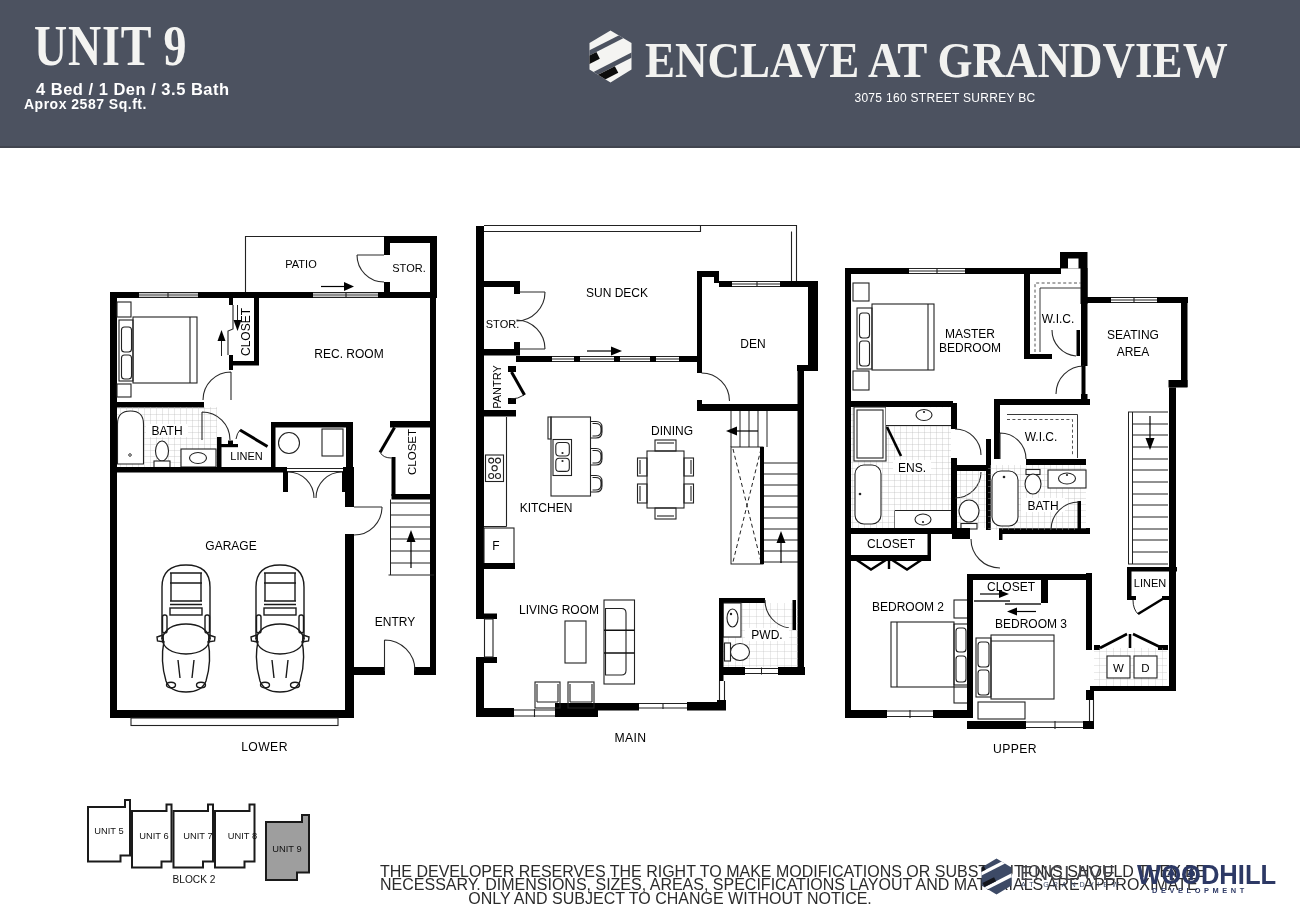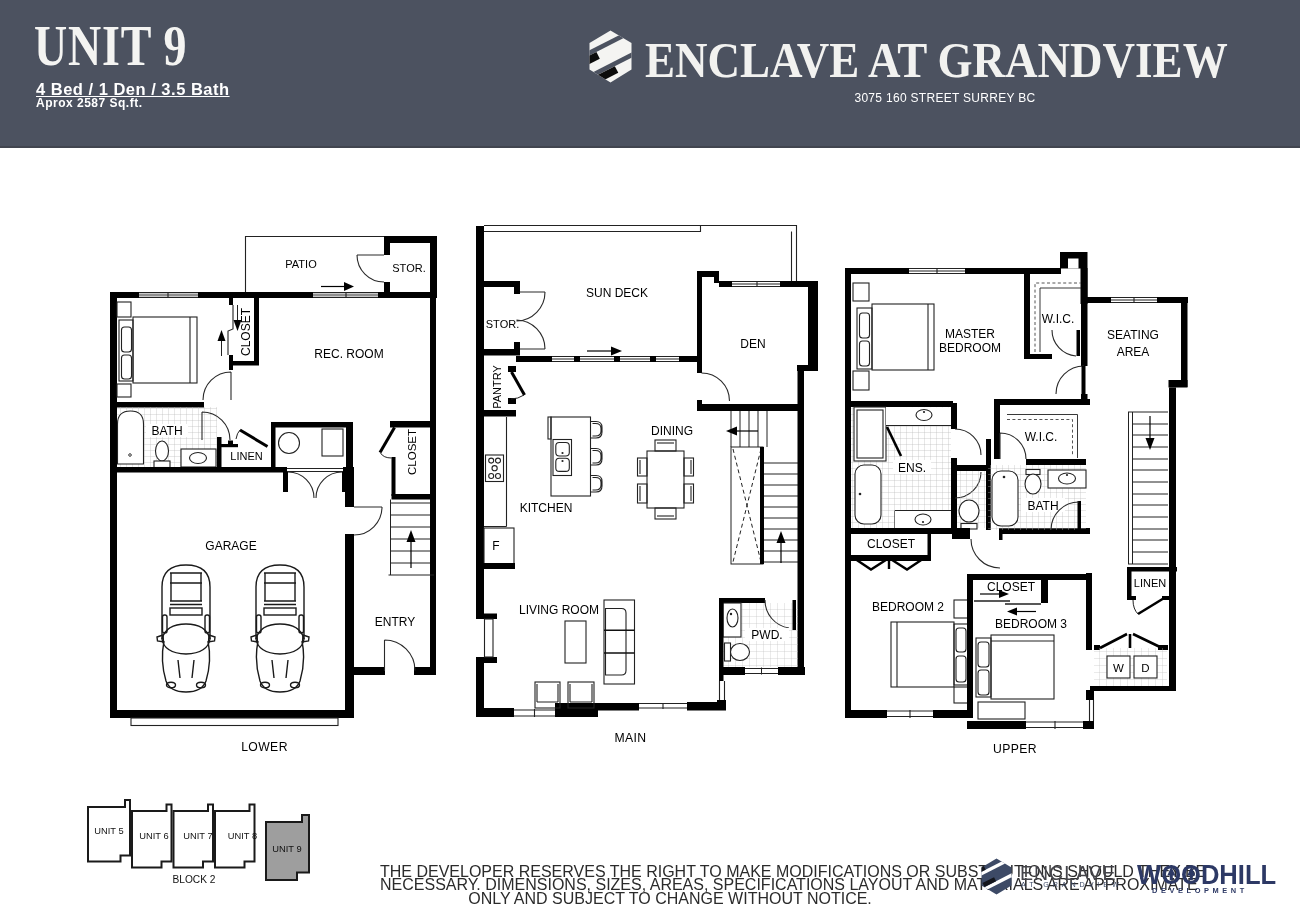--- a/index.html
+++ b/index.html
@@ -1,20 +1,20 @@
 <!DOCTYPE html>
 <html><head>
 <meta charset="utf-8">
 <style>
 html,body{margin:0;padding:0;}
 body{width:1300px;height:919px;position:relative;background:#fff;font-family:"Liberation Sans",sans-serif;overflow:hidden;}
 #hdr{position:absolute;left:0;top:0;width:1300px;height:147.5px;background:#4c5260;border-bottom:2px solid #41454f;box-sizing:border-box;}
 #u9{position:absolute;left:34px;top:14px;color:#f4f4f2;font-family:"Liberation Serif",serif;font-weight:bold;font-size:56px;letter-spacing:1px;transform:scaleX(0.82);transform-origin:left top;white-space:nowrap;}
-#sub1{position:absolute;left:36px;top:79.5px;color:#fff;font-weight:bold;font-size:16.5px;letter-spacing:0.5px;text-decoration:underline;}
-#sub2{position:absolute;left:36px;top:96px;color:#fff;font-weight:bold;font-size:12px;letter-spacing:0.5px;}
+#sub1{position:absolute;left:36px;top:79.5px;color:#fff;font-weight:bold;font-size:16.5px;letter-spacing:0.5px;}
+#sub2{position:absolute;left:24px;top:96px;color:#fff;font-weight:bold;font-size:14px;letter-spacing:0.5px;}
 #title{position:absolute;left:645px;top:31px;color:#f2f2f0;font-family:"Liberation Serif",serif;font-weight:bold;font-size:50px;white-space:nowrap;transform:scaleX(0.9);transform-origin:left top;}
 #addr{position:absolute;left:700px;width:490px;top:91px;color:#fff;font-size:12px;text-align:center;letter-spacing:0.3px;}
 #disc{position:absolute;left:380px;top:865px;width:580px;color:#2b2b2b;font-size:16px;line-height:13.3px;text-align:center;white-space:nowrap;}
 svg{position:absolute;left:0;top:0;}
 </style>
 </head>
 <body>
 <div id="hdr"></div>
 <div id="u9">UNIT 9</div>
 <div id="sub1">4 Bed / 1 Den / 3.5 Bath</div>

